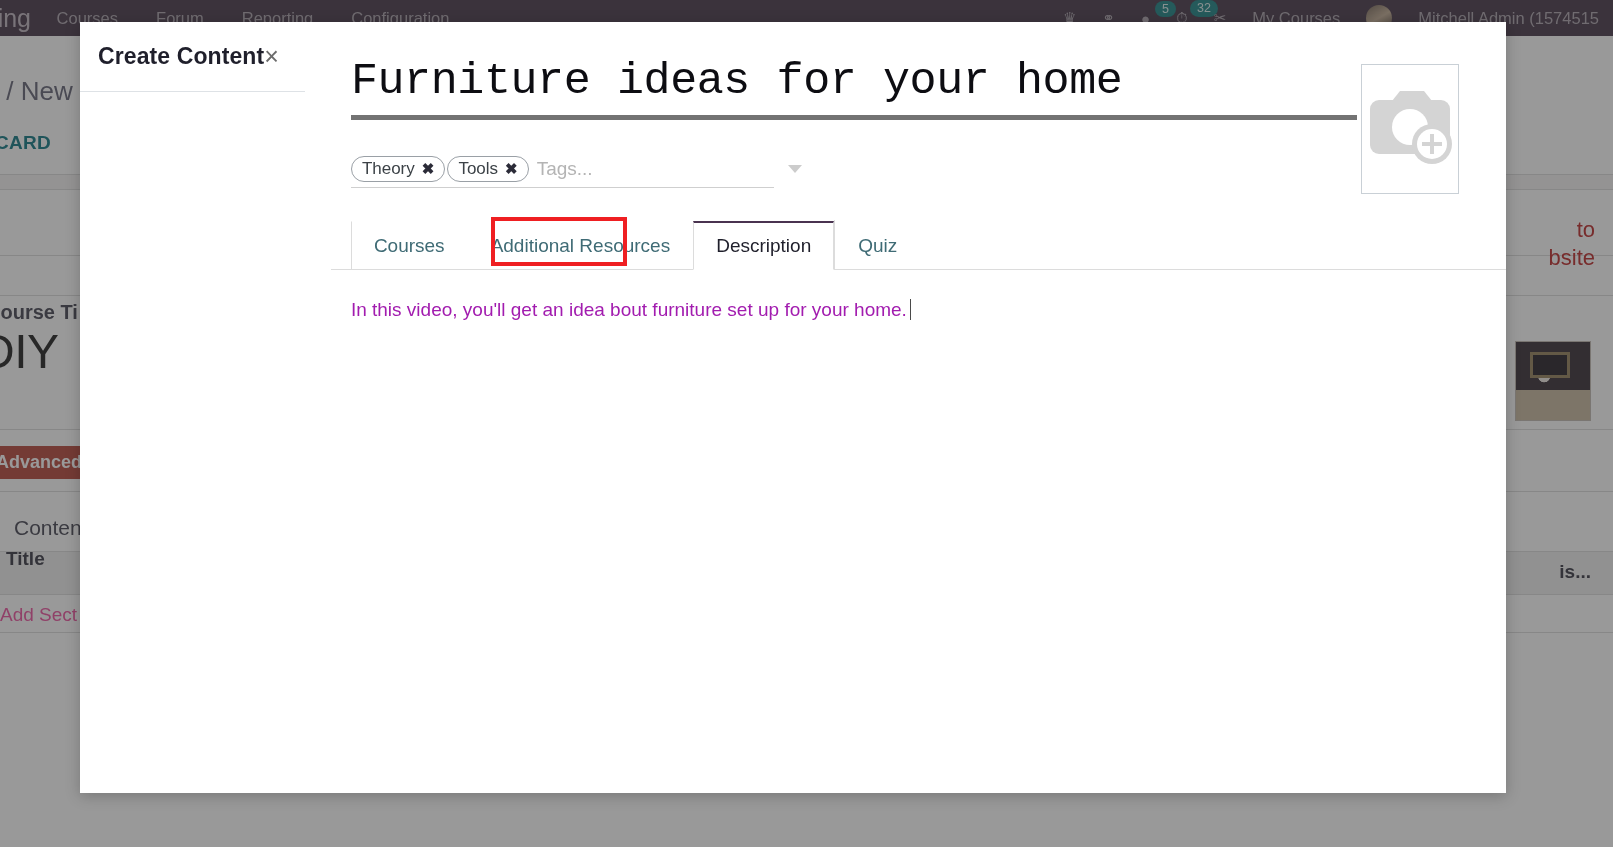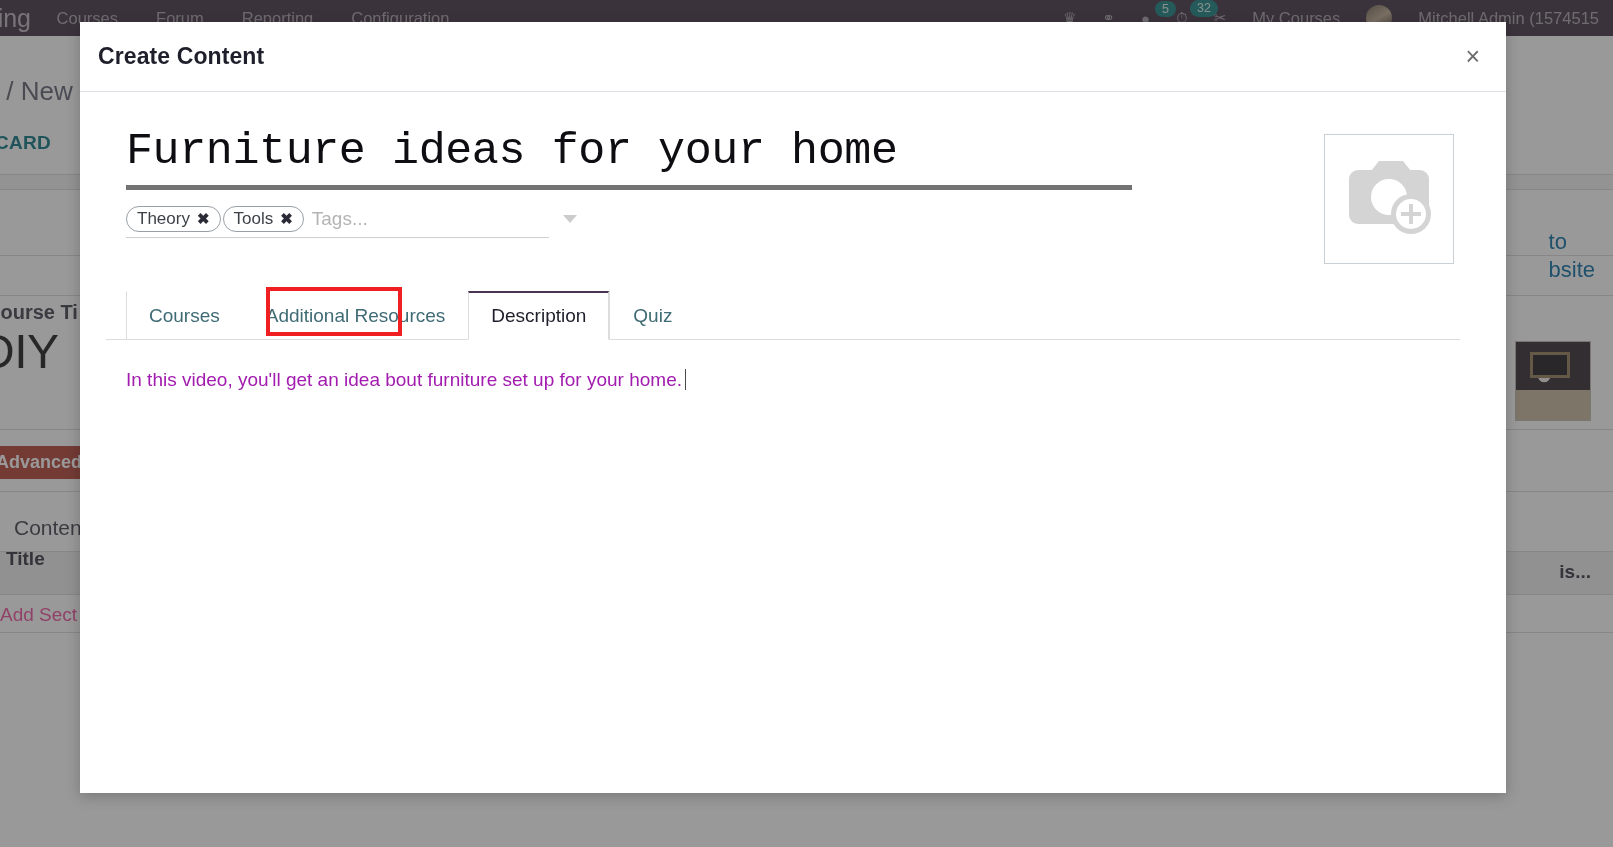--- a/index.html
+++ b/index.html
@@ -104,25 +104,24 @@
     color: #00707c;
     letter-spacing: 0.3px;
   }
   .bg-rule { position: absolute; left: 0; right: 0; height: 1px; background: #d9d9d9; }
   .bg-band { position: absolute; left: 0; right: 0; background: #f4f3f3; }
 
   .bg-goto {
     position: absolute;
     right: 18px;
     top: 180px;
-    text-align: left;
+    text-align: right;
     font-size: 22px;
-    color: #0369a1;
+    color: #b91c1c;
     line-height: 1.28;
-    margin-top: 12px;
   }
   .bg-course-label {
     position: absolute;
     left: -14px;
     top: 265px;
     font-size: 20px;
     color: #3a3a48;
     font-weight: 600;
   }
   .bg-course-title {
@@ -200,21 +199,20 @@
 
   
   .modal {
     position: absolute;
     left: 80px;
     top: 22px;
     width: 1426px;
     height: 771px;
     background: #ffffff;
     display: flex;
-    flex-direction: column;
     box-shadow: 0 3px 14px rgba(0,0,0,0.22);
   }
 
   .modal-header {
     position: relative;
     height: 70px;
     border-bottom: 1px solid #dee2e6;
     display: flex;
     align-items: center;
     padding: 0 26px 0 18px;
@@ -265,21 +263,21 @@
     font-size: 45px;
     font-family: Liberation Mono, monospace;
     color: #0d0d12;
     padding: 0 0 8px 0;
     outline: none;
     background: transparent;
     letter-spacing: -0.4px;
   }
 
   .tags-row {
-    margin-top: 16px;
+    margin-top: 36px;
     width: 423px;
     border-bottom: 1px solid #cfcfcf;
     display: flex;
     align-items: center;
     padding-bottom: 5px;
     position: relative;
   }
   .tag-chip {
     display: inline-flex;
     align-items: center;

